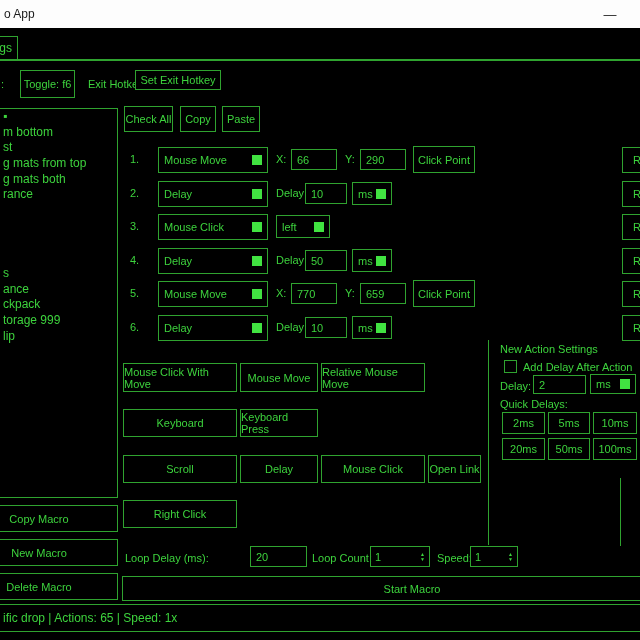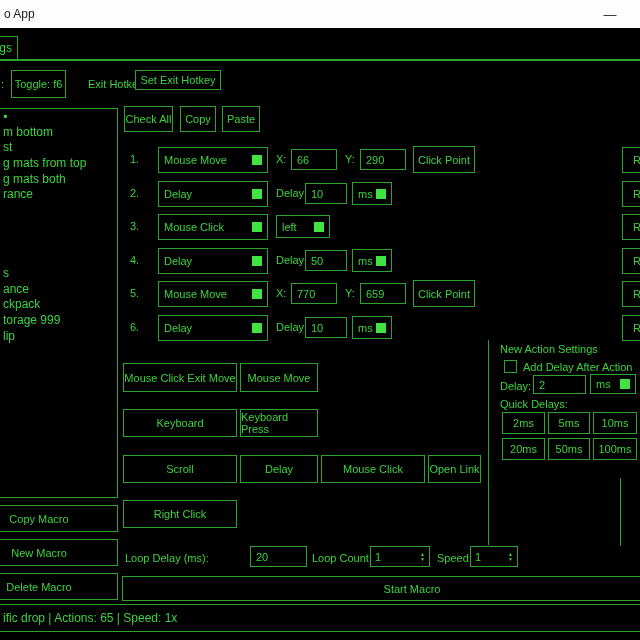--- a/index.html
+++ b/index.html
@@ -47,21 +47,21 @@
     <span class="title">o App</span>
   </div>
   <div class="minbtn">—</div>
 
   <div class="tab">
     <span>gs</span>
   </div>
   <div class="hline" style="left:0;top:59px;width:640px;height:2px;"></div>
 
   <span class="lbl" style="left:1px;top:78px;">:</span>
-  <div class="btn" style="left:11px;top:70px;width:55px;height:28px;">
+  <div class="btn" style="left:20px;top:70px;width:55px;height:28px;">
     <span>Toggle: f6</span>
   </div>
   <span class="lbl" style="left:88px;top:78px;">Exit Hotkey:</span>
   <div class="btn" style="left:135px;top:70px;width:86px;height:20px;">
     <span>Set Exit Hotkey</span>
   </div>
 
   <div class="listbox">
     <div class="li">▪</div>
     <div class="li">m bottom</div>
@@ -222,24 +222,27 @@
     <span>20ms</span>
   </div>
   <div class="btn" style="left:548px;top:438px;width:42px;height:22px;">
     <span>50ms</span>
   </div>
   <div class="btn" style="left:593px;top:438px;width:44px;height:22px;">
     <span>100ms</span>
   </div>
 
   <div class="btn" style="left:123px;top:363px;width:114px;height:29px;">
-    <span>Mouse Click Exit Move</span>
+    <span>Mouse Click With Move</span>
   </div>
   <div class="btn" style="left:240px;top:363px;width:78px;height:29px;">
     <span>Mouse Move</span>
+  </div>
+  <div class="btn" style="left:321px;top:363px;width:104px;height:29px;">
+    <span>Relative Mouse Move</span>
   </div>
   <div class="btn" style="left:123px;top:409px;width:114px;height:28px;">
     <span>Keyboard</span>
   </div>
   <div class="btn" style="left:240px;top:409px;width:78px;height:28px;">
     <span>Keyboard Press</span>
   </div>
   <div class="btn" style="left:123px;top:455px;width:114px;height:28px;">
     <span>Scroll</span>
   </div>

